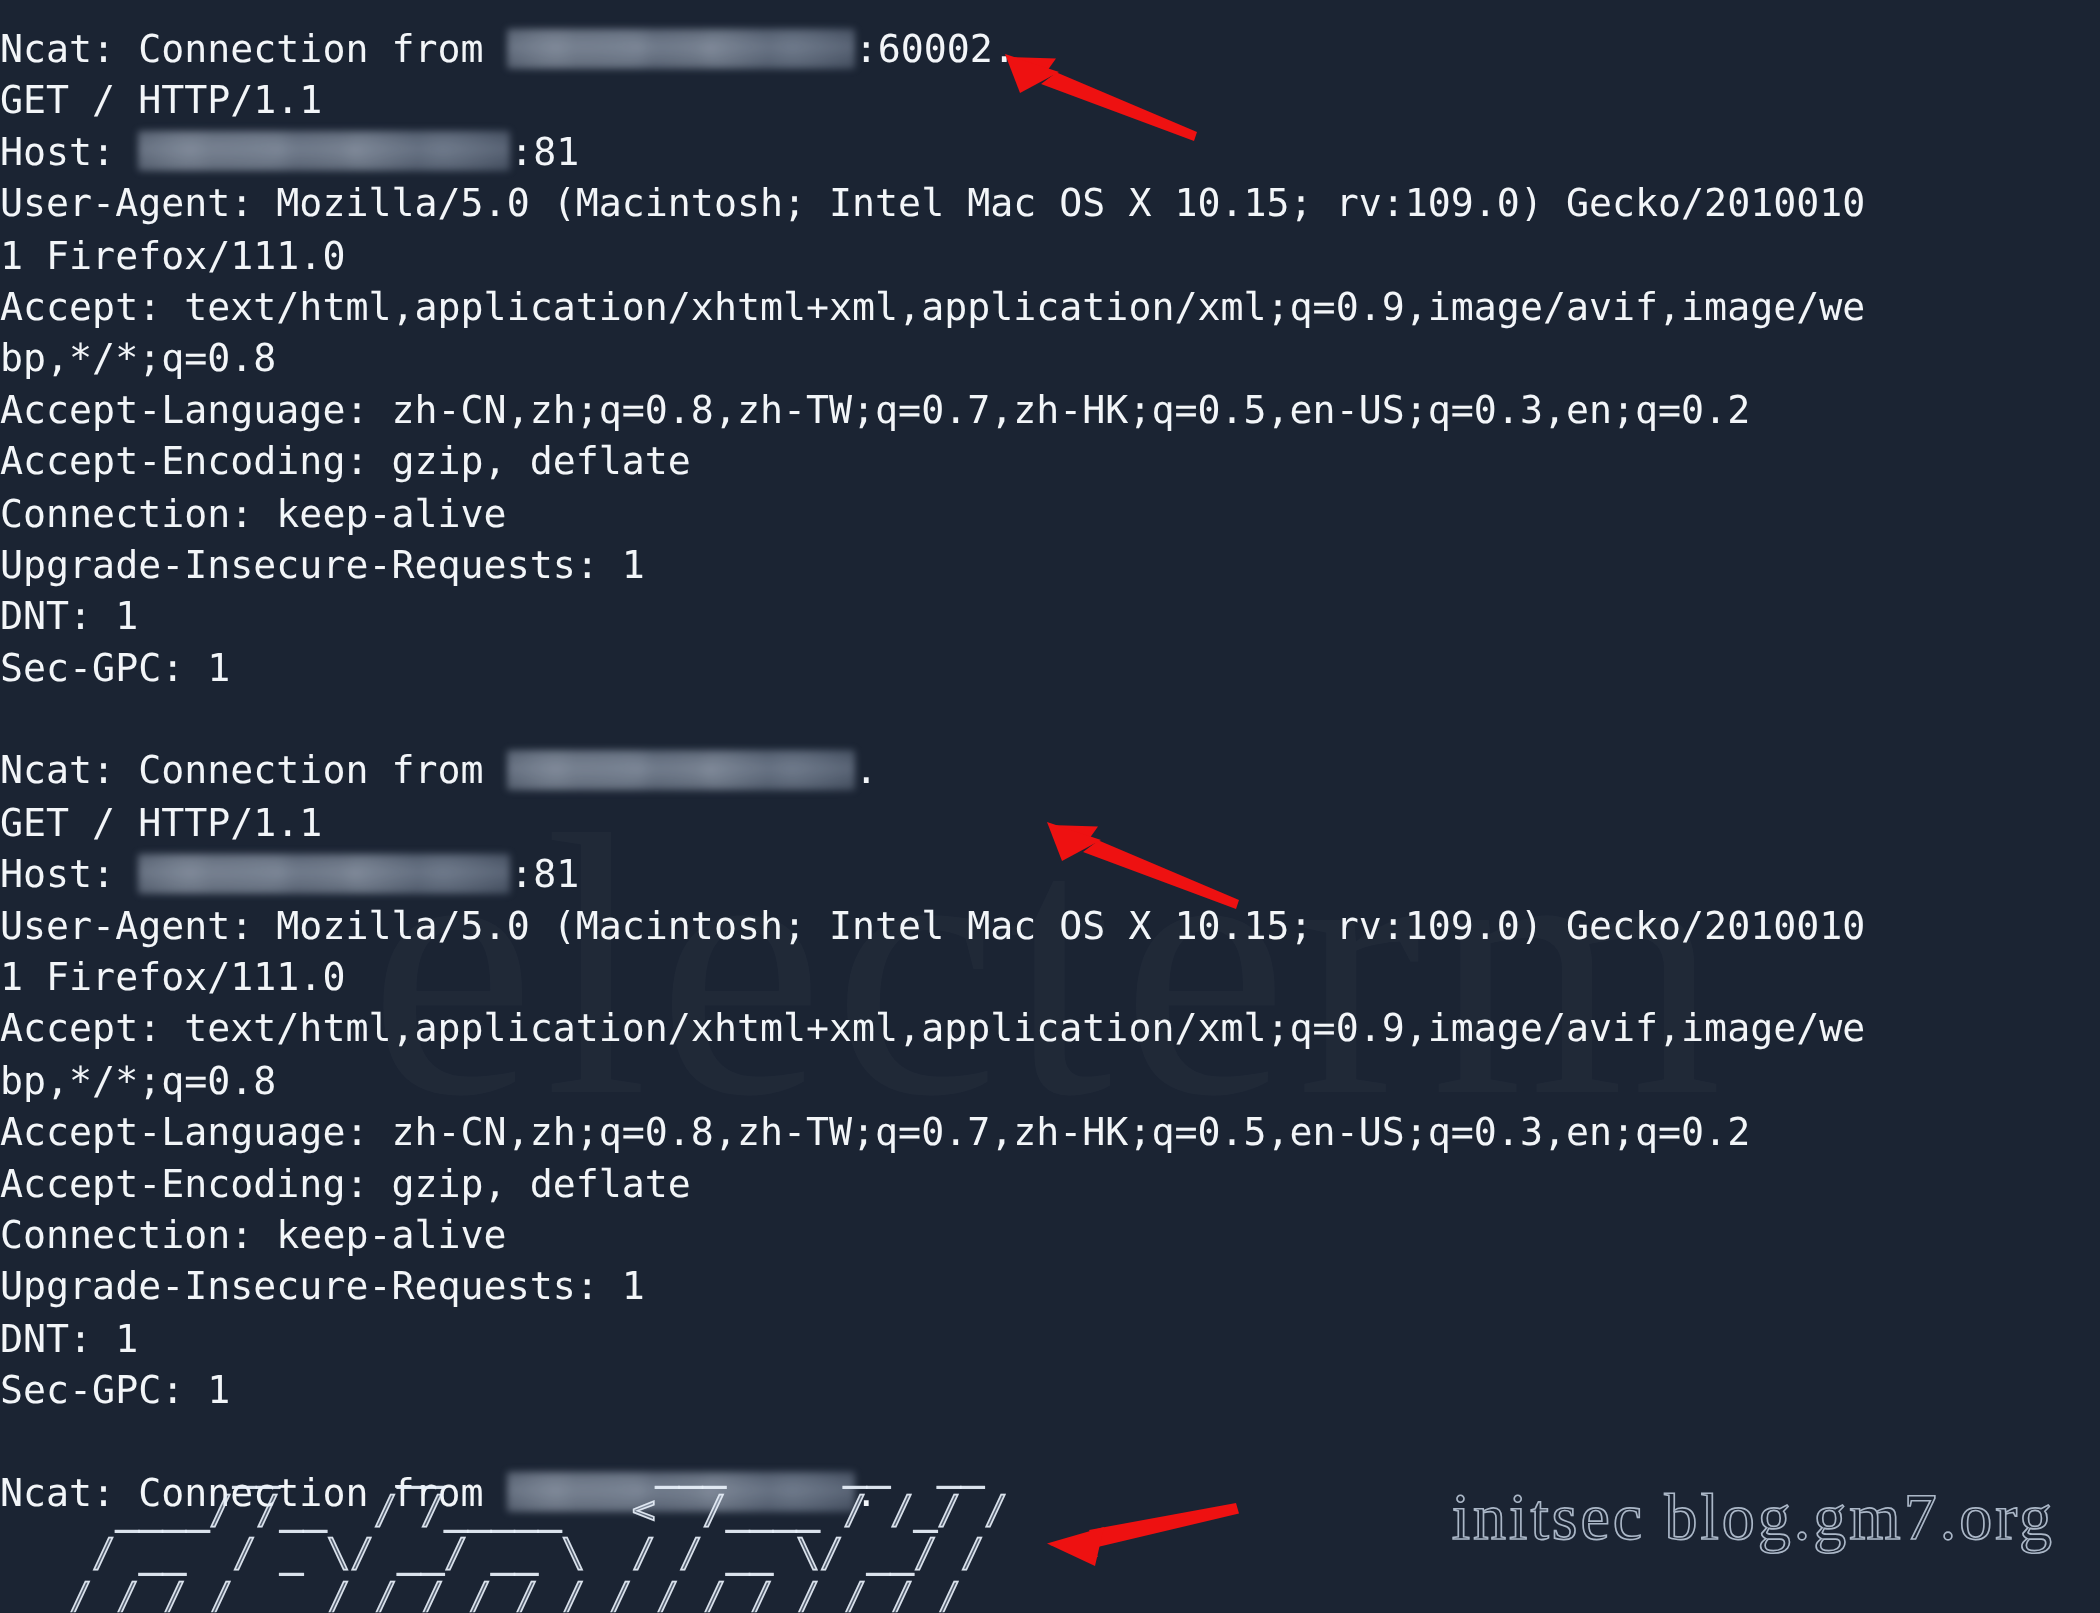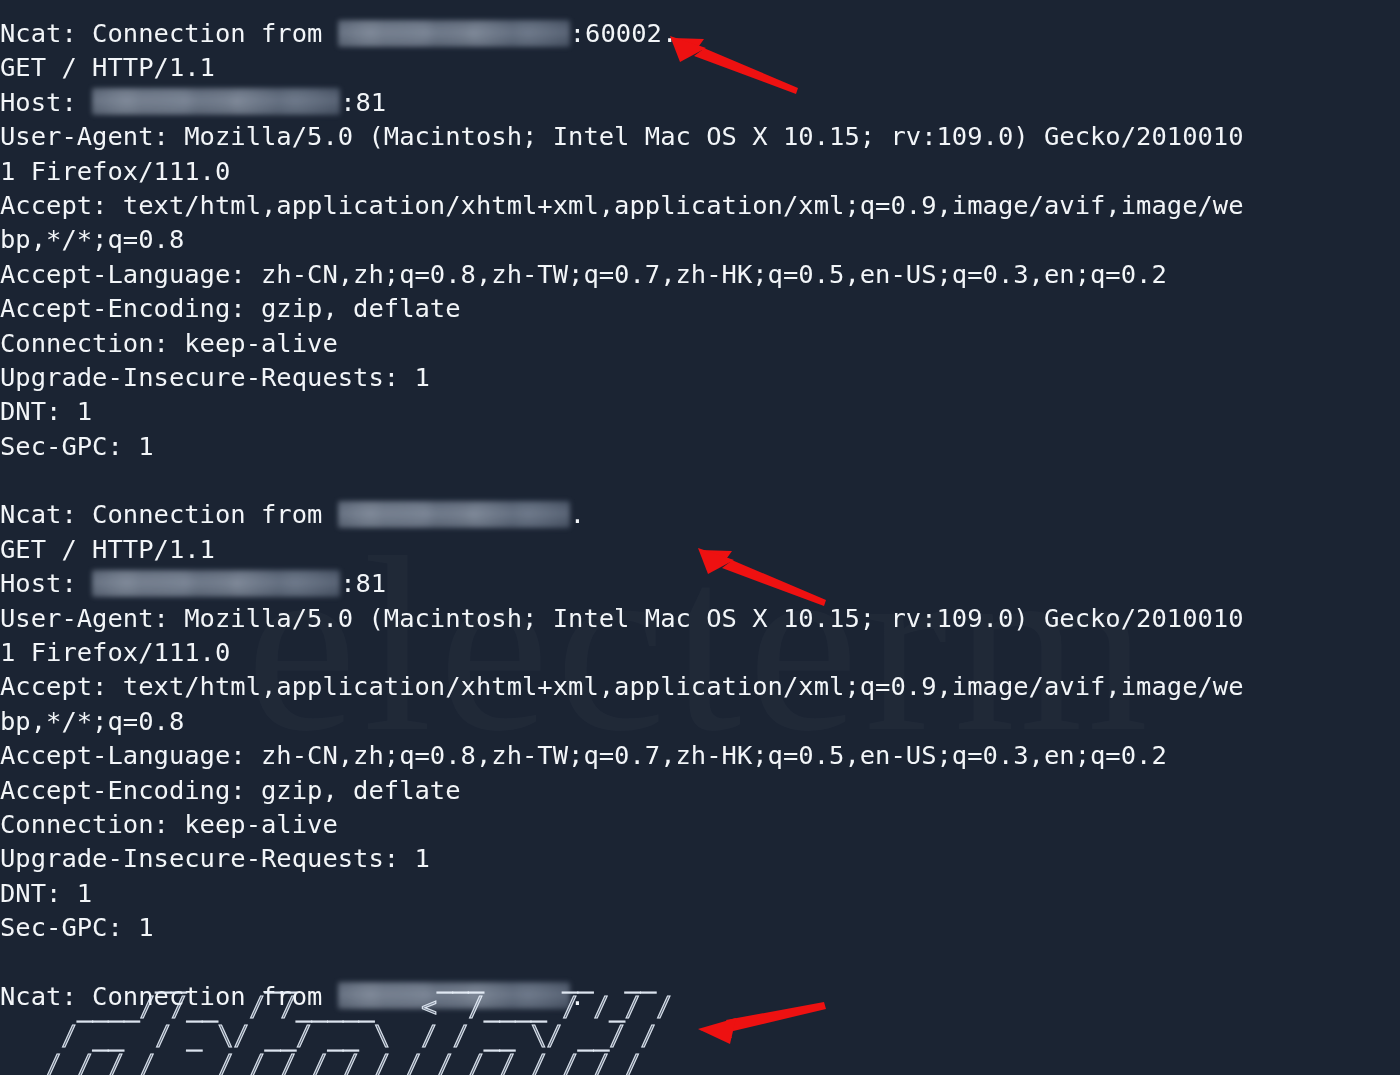--- a/index.html
+++ b/index.html
@@ -171,14 +171,15 @@
     </g>
   </svg>
 
   <svg class="arrow" style="left:696px; top:1000px;" width="130" height="50" viewBox="0 0 130 50">
     <g fill="#ee1111">
       <path d="M4 30 L34 28 L30 20 L128 2 L130 9 L33 32 L36 38 Z"></path>
       <path d="M2 29 L40 18 L34 44 Z"></path>
     </g>
   </svg>
 
+  <div id="site-watermark">initsec blog.gm7.org</div>
 
 </div>
 
 </body></html>

